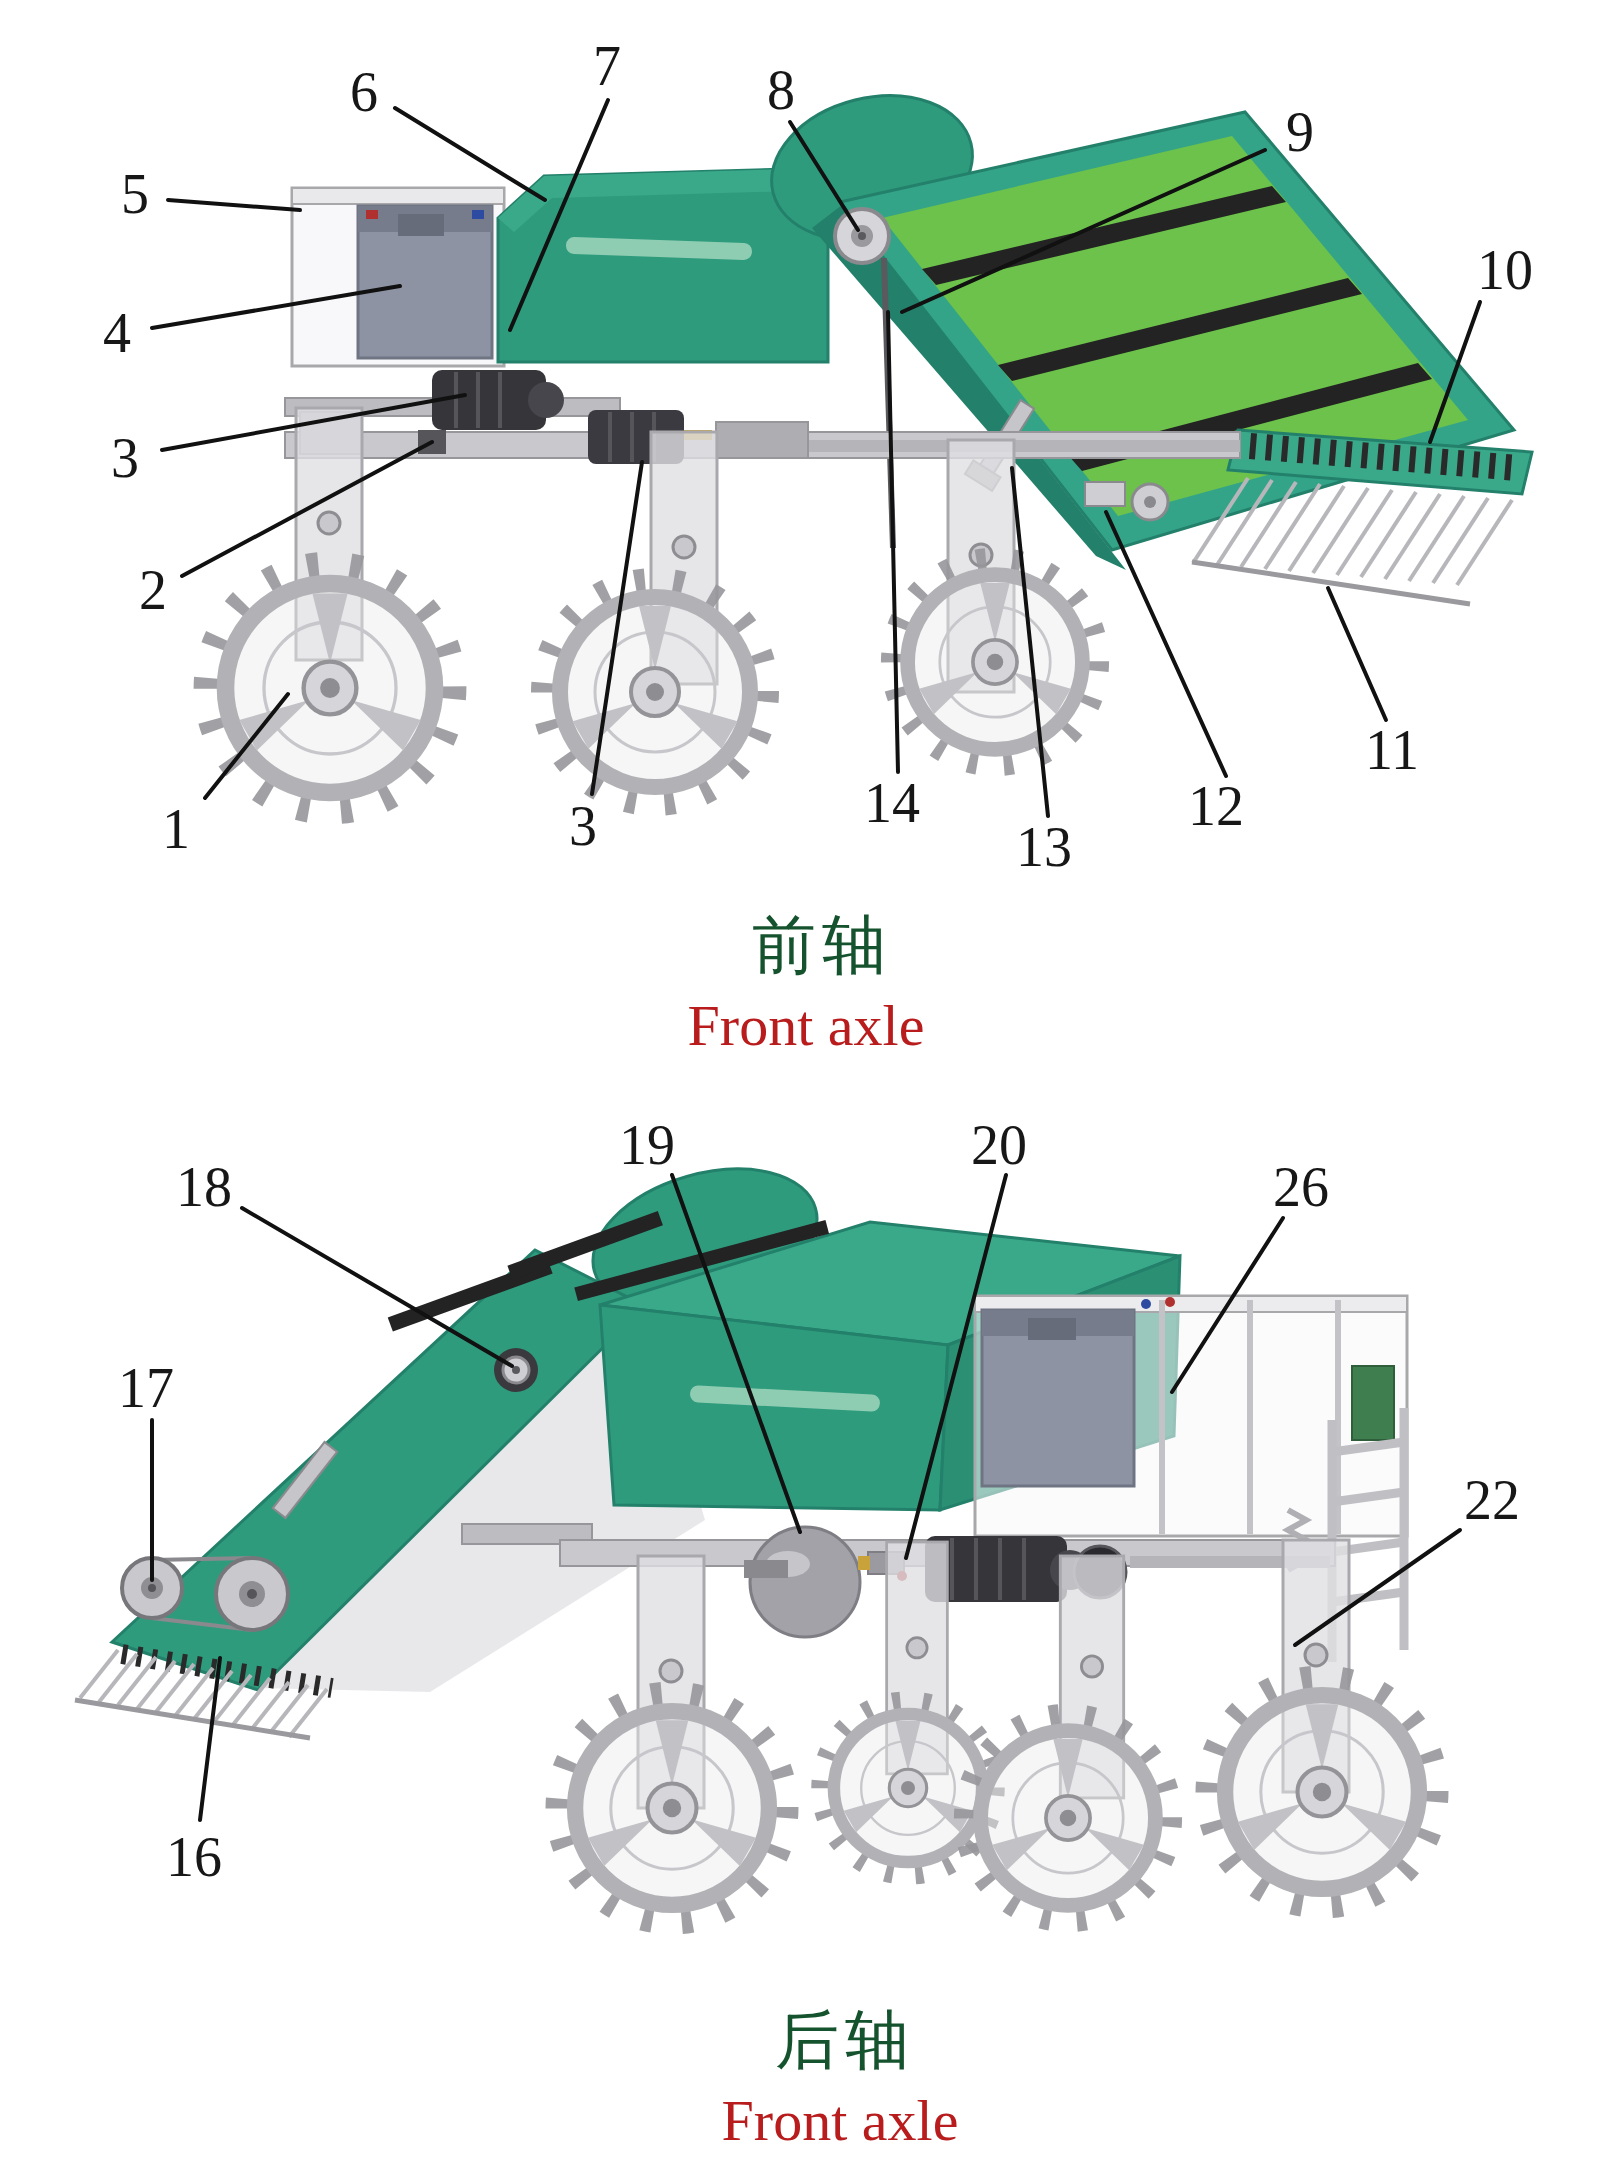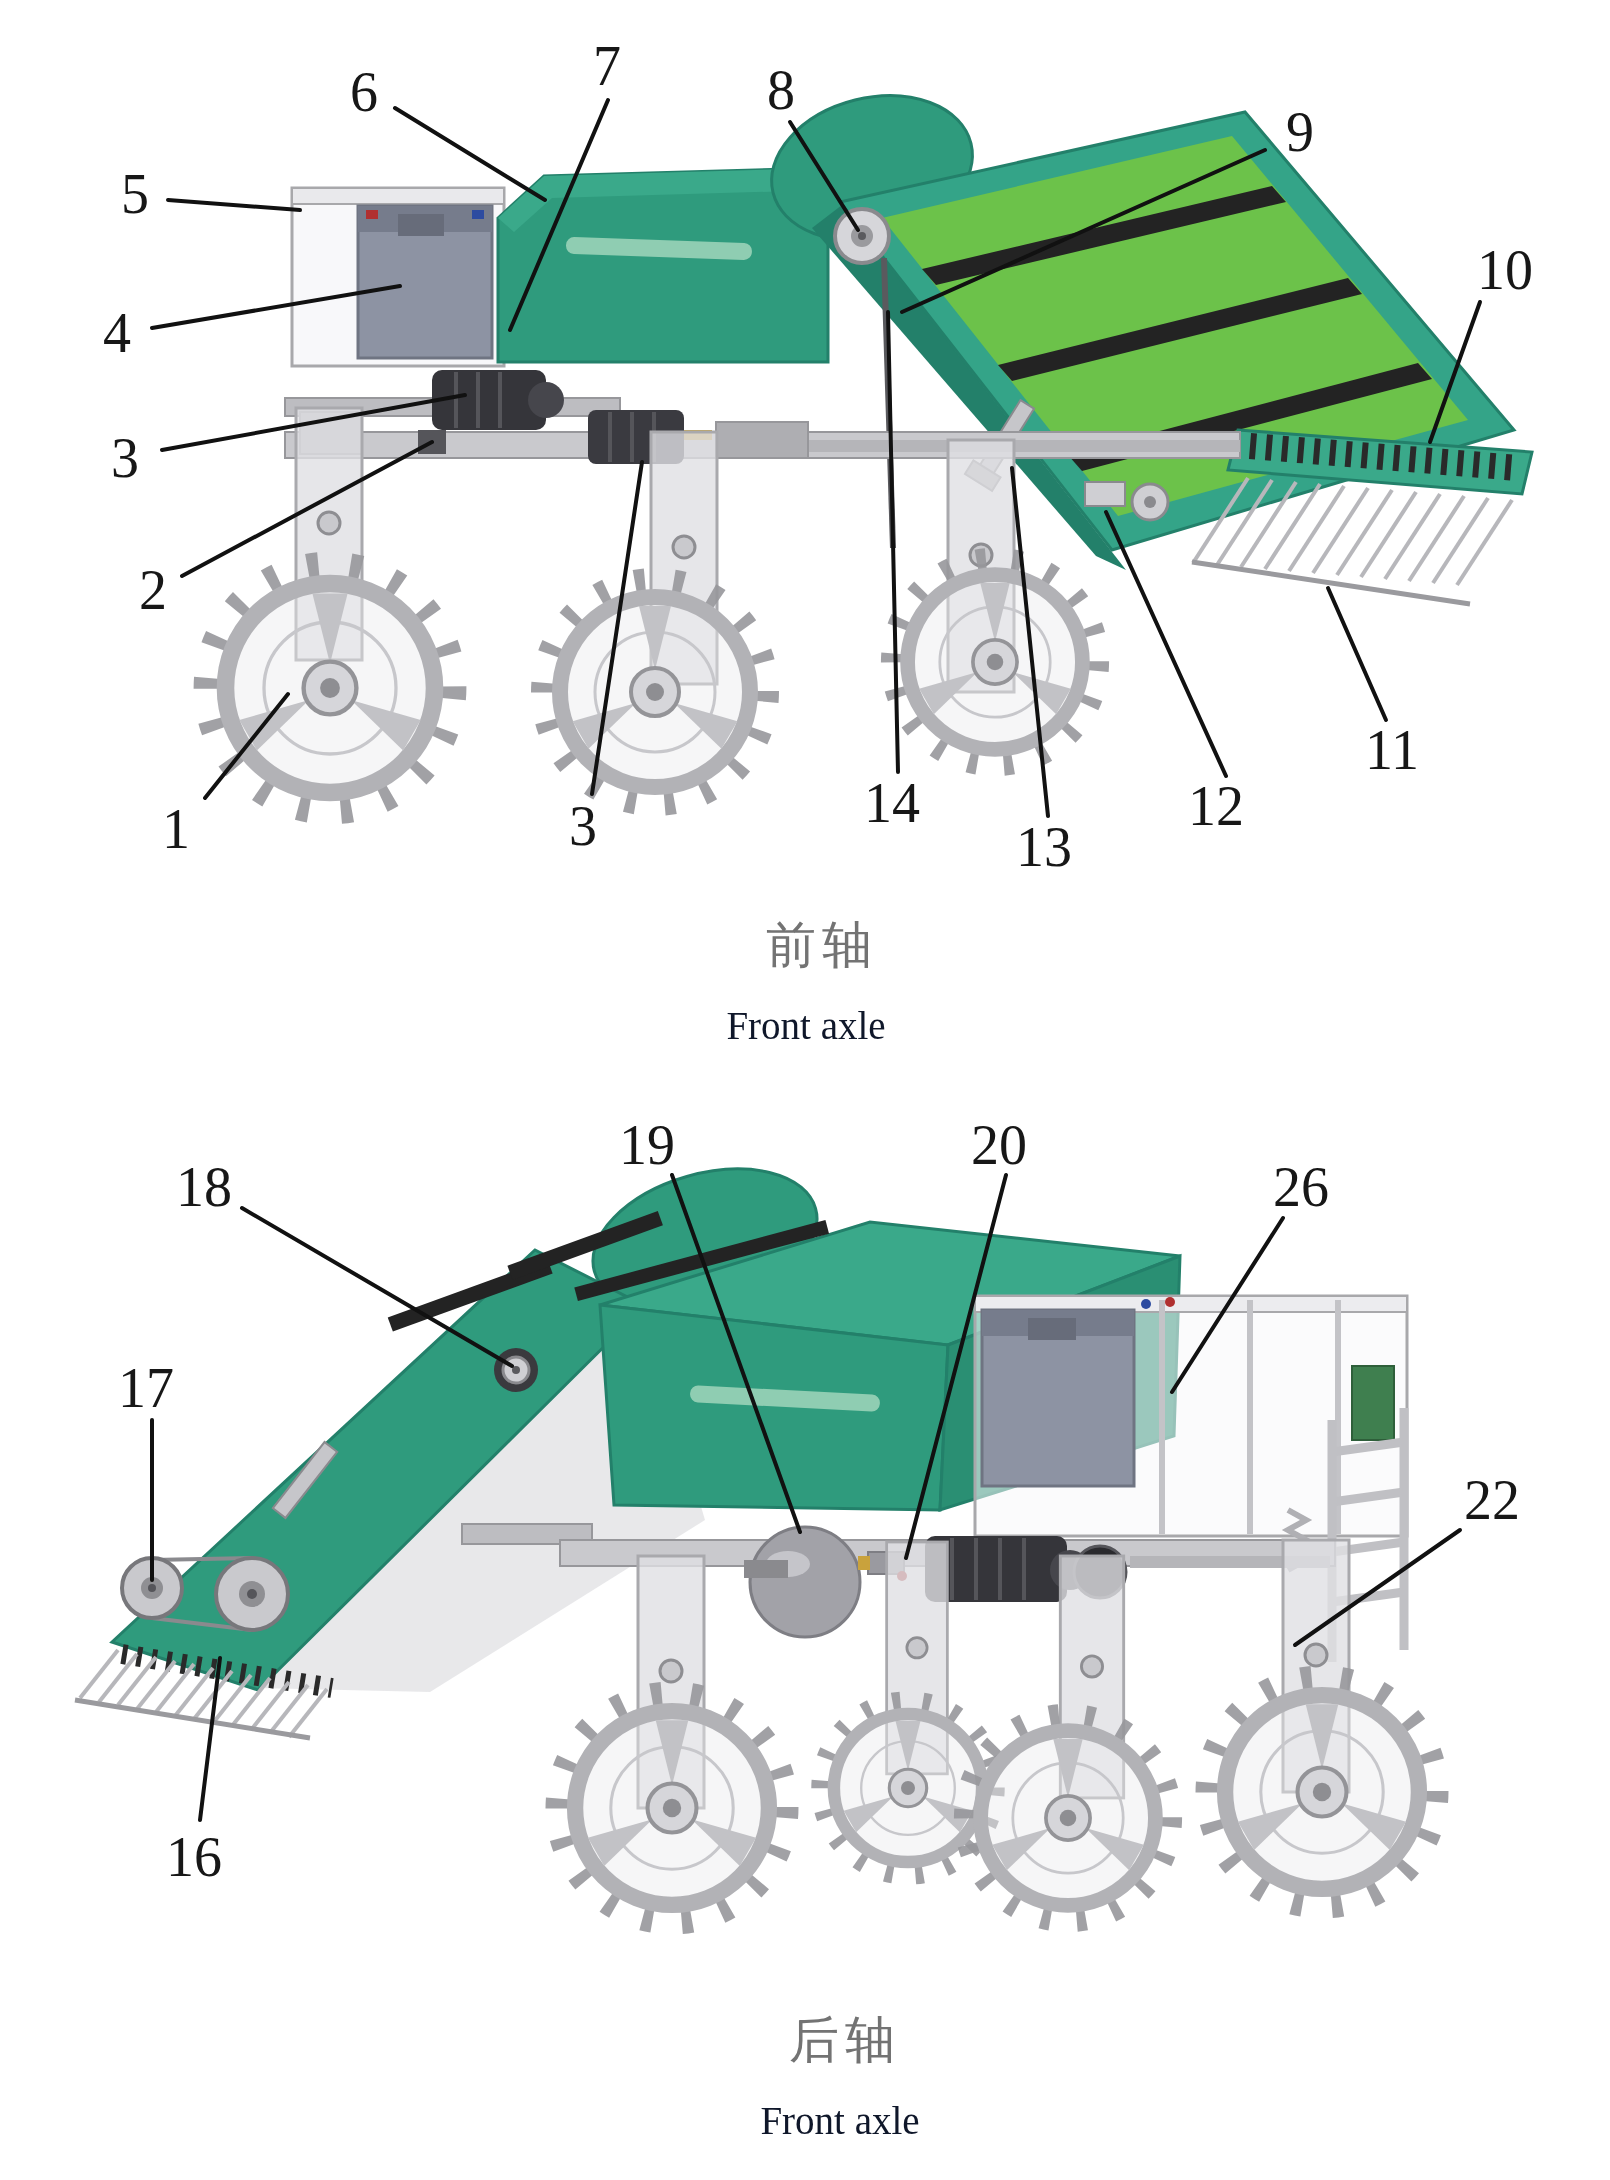--- a/index.html
+++ b/index.html
@@ -15,30 +15,30 @@
     position:absolute;
     transform:translate(-50%,-50%);
     font-size:56px;
     color:#171717;
     line-height:1;
     white-space:nowrap;
   }
   .caption-zh{
     position:absolute;
     transform:translate(-50%,-50%);
-    font-size:50px;
-    color:#737373;
+    font-size:64px;
+    color:#14532d;
     letter-spacing:6px;
     white-space:nowrap;
   }
   .caption-en{
     position:absolute;
     transform:translate(-50%,-50%);
-    font-size:39px;
-    color:#0f172a;
+    font-size:58px;
+    color:#b91c1c;
     white-space:nowrap;
   }
 </style>
 </head>
 <body>
 
 <div id="canvas">
 
   <svg id="drawing" width="1610" height="2180" viewBox="0 0 1610 2180" xmlns="http://www.w3.org/2000/svg">
     <defs>

